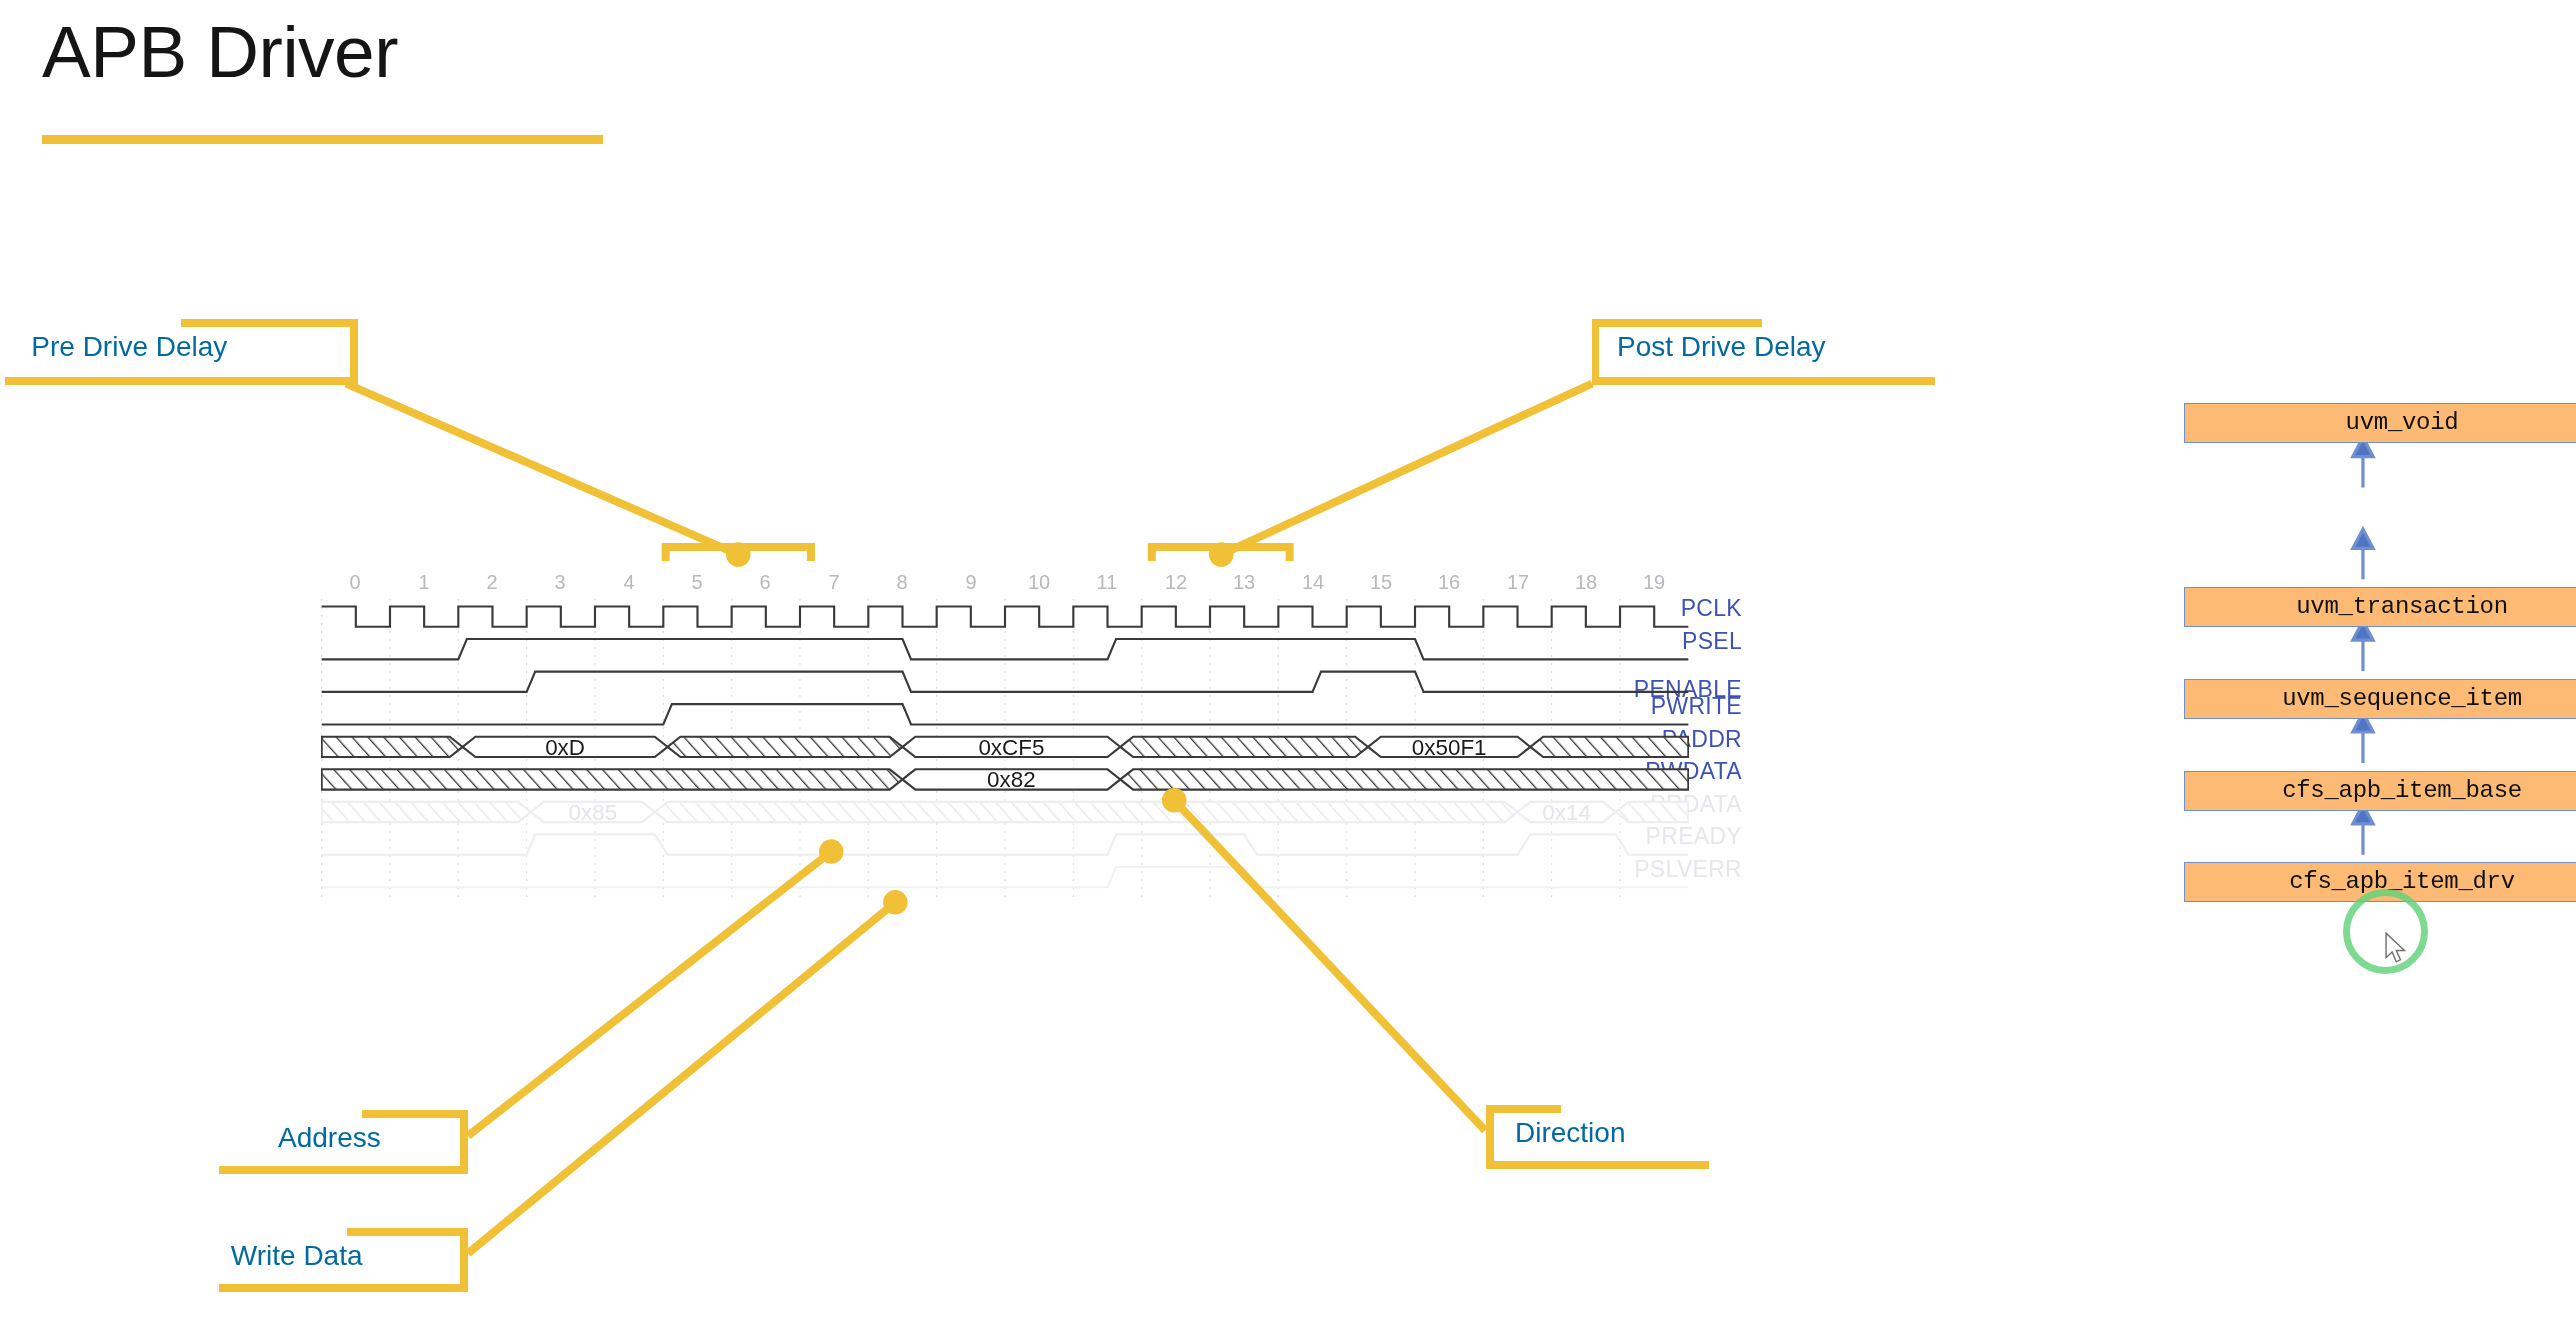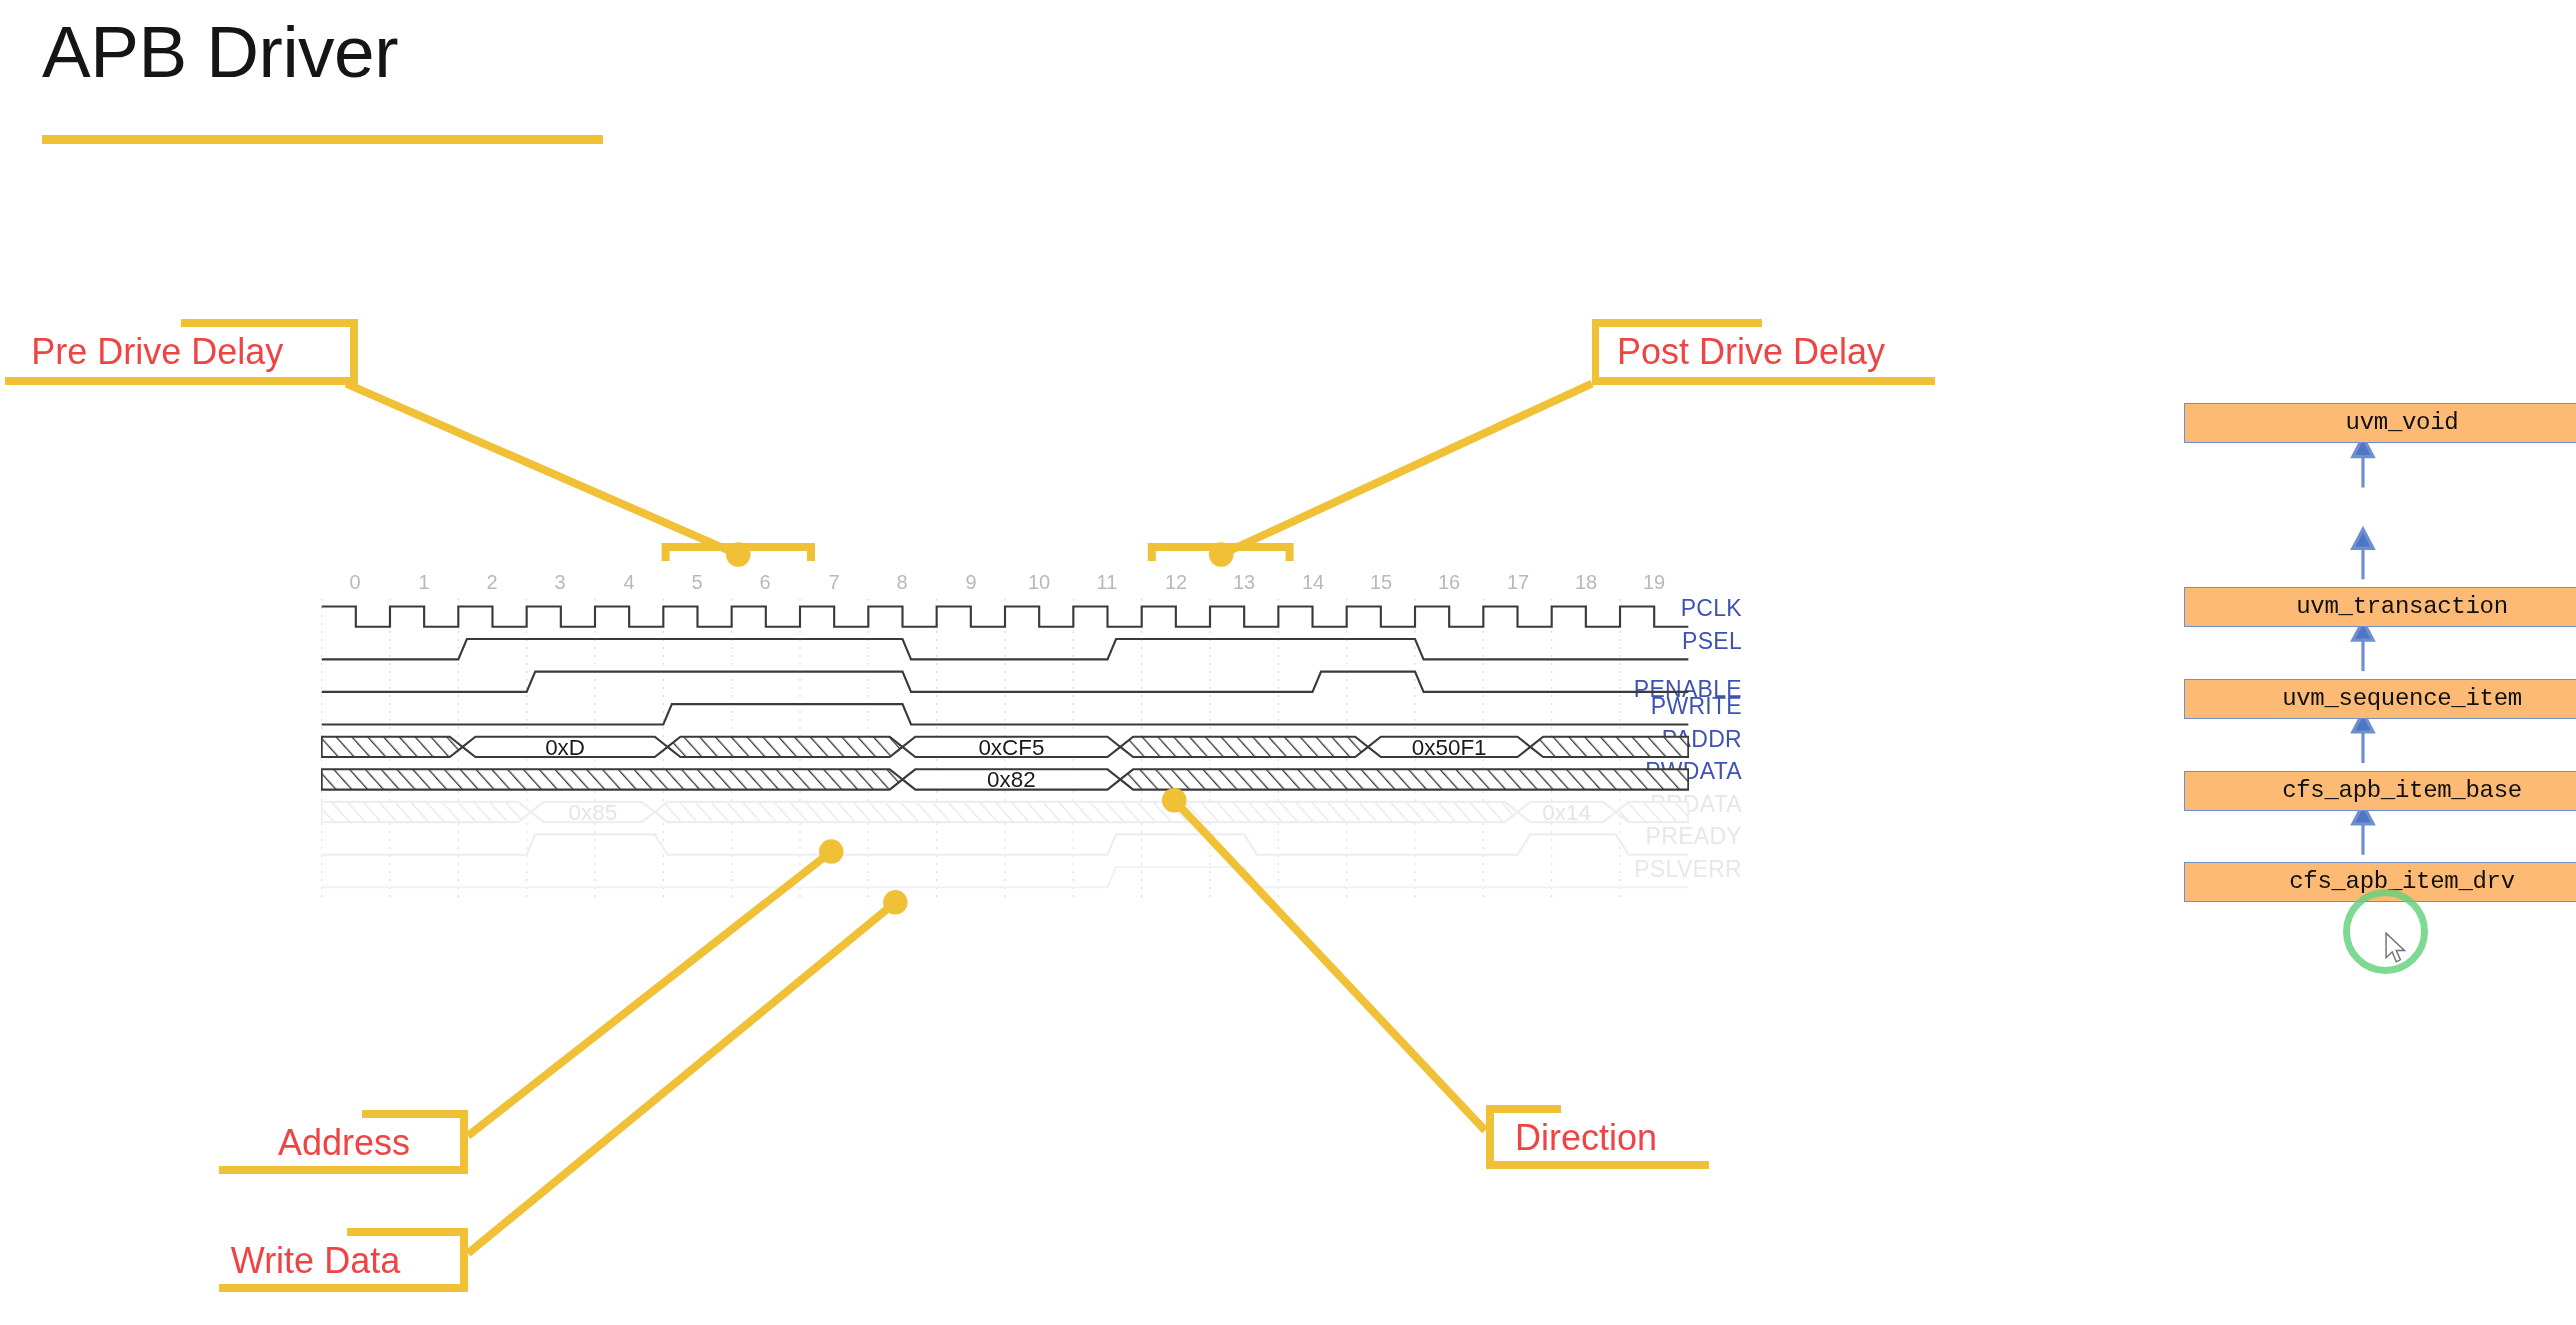--- a/index.html
+++ b/index.html
@@ -31,21 +31,21 @@
   .cyc-num{
     position:absolute;top:0;font-size:20px;color:#b9b9bd;
     transform:translateX(-50%);font-family:"Liberation Sans",sans-serif;
   }
 
   #wave-svg{position:absolute;left:321px;top:22.4px;}
 
   
   .callout{position:absolute;}
   .callout .ctext{
-    position:absolute;white-space:nowrap;font-size:36px;color:#ef4444;
+    position:absolute;white-space:nowrap;font-size:28px;color:#0369a1;
     font-family:"Liberation Sans",sans-serif;font-weight:300;
   }
   .cbar{position:absolute;background:#f0c136;}
 
   
   #uml{position:absolute;left:2174px;top:403px;width:379px;height:705px;}
   .uml-box{
     position:absolute;left:10px;width:436px;box-sizing:border-box;
     border:1.6px solid #6f8fcf;background:#fdba74;
   }

